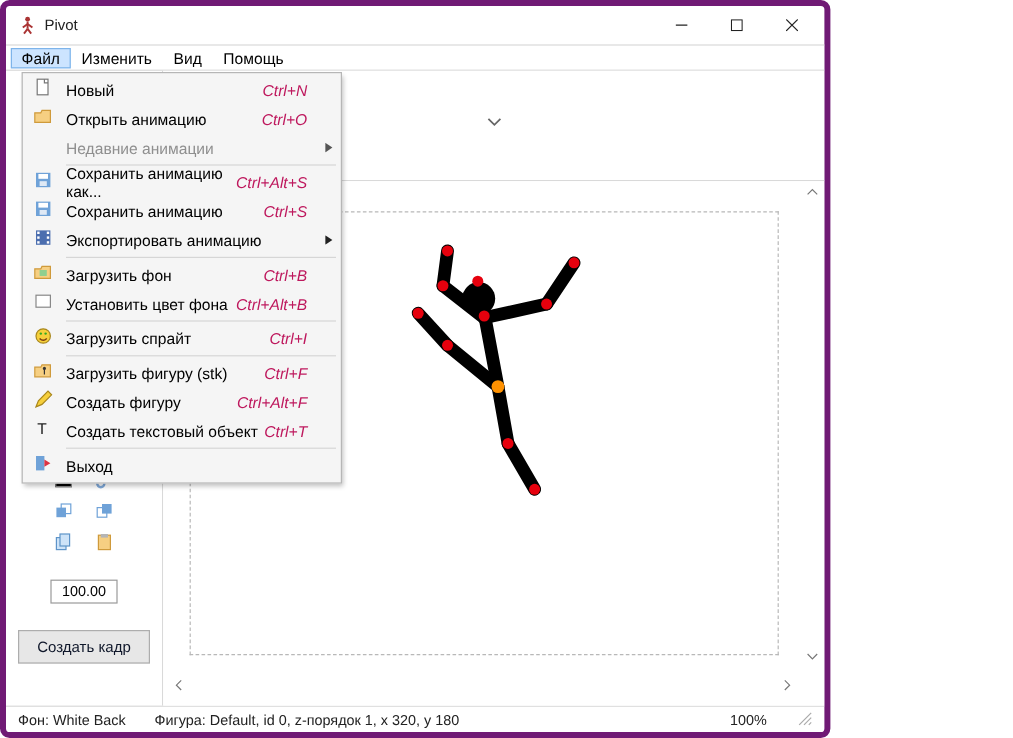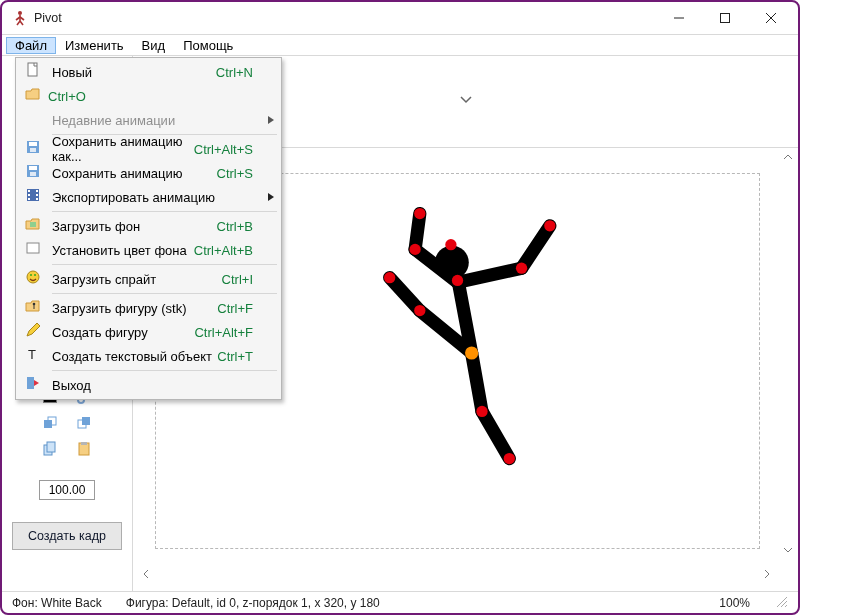--- a/index.html
+++ b/index.html
@@ -1,38 +1,38 @@
 <!DOCTYPE html>
 <html><head>
 <meta charset="utf-8">
 <style>
   * { box-sizing: border-box; font-family: "Segoe UI", Tahoma, sans-serif; }
   html, body { margin:0; padding:0; width:844px; height:615px; overflow:hidden; background:#fff; }
-  .window { width:800px; height:615px; border:2px solid #701a75; border-radius:8px; background:#fff; display:flex; flex-direction:column; overflow:hidden; position:relative; }
+  .window { width:692px; height:615px; border:5px solid #701a75; border-radius:8px; background:#fff; display:flex; flex-direction:column; overflow:hidden; position:relative; }
 
   
   .titlebar { height:32px; display:flex; align-items:center; padding:0 4px 0 10px; }
   .titlebar-icon { width:16px; height:16px; margin-right:6px; }
   .titlebar-text { font-size:12.5px; color:#222; }
   .titlebar-spacer { flex:1; }
   .win-btn { width:46px; height:32px; display:flex; align-items:center; justify-content:center; }
   .win-btn svg { stroke:#222; fill:none; stroke-width:1; }
 
   
   .menubar { height:22px; display:flex; align-items:center; border-top:1px solid #d9d9d9; border-bottom:1px solid #d9d9d9; background:#fff; padding-left:4px; }
   .menu-item { font-size:13px; padding:1px 9px; color:#000; }
   .menu-item.active { background:#cce4ff; border:1px solid #7eb4ea; padding:0px 8px; }
 
   
   .dropdown { position:absolute; left:13px; top:55px; width:267px; background:#f5f5f5; border:1px solid #b6b6b6; box-shadow:2px 3px 4px rgba(0,0,0,0.25); padding:2px; z-index:50; }
   .dd-row { display:flex; align-items:center; height:24px; position:relative; }
   .dd-gutter { width:30px; display:flex; align-items:center; justify-content:center; }
   .dd-label { flex:1; font-size:13px; color:#000; padding-left:4px; }
   .dd-label.dim { color:#8f8f8f; }
-  .dd-shortcut { font-size:13px; color:#15803d; padding-right:12px; }
+  .dd-shortcut { font-size:13px; color:#be185d; padding-right:12px;font-style:italic; }
   .dd-arrow { width:14px; display:flex; align-items:center; justify-content:center; }
   .dd-sep { height:1px; background:#d6d6d6; margin:2px 2px 2px 34px; }
   .dd-gutter svg, .dd-gutter .gi { width:16px; height:16px; }
 
   
   .body { flex:1; display:flex; min-height:0; }
   .sidebar { width:131px; border-right:1px solid #d9d9d9; display:flex; flex-direction:column; align-items:center; padding-top:330px; gap:4px; }
   .tool-row { display:flex; gap:14px; align-items:center; height:22px; }
   .tool-row .tbtn { width:20px; height:20px; display:flex; align-items:center; justify-content:center; }
   .black-sq { width:14px; height:12px; background:#000; border:1px solid #888; }
@@ -241,20 +241,21 @@
       <div class="dd-label">Новый</div>
         <div class="dd-shortcut">Ctrl+N</div>
         <div class="dd-arrow"></div>
     </div>
     <div class="dd-row">
       <div class="dd-gutter">
           <span><svg viewBox="0 0 16 16">
               <path d="M1 5h5l1-2h7v10H1z" fill="#f6cf82" stroke="#cf9a3b"></path>
             </svg></span>
         </div>
+      <div class="dd-label">Открыть анимацию</div>
         <div class="dd-shortcut">Ctrl+O</div>
         <div class="dd-arrow"></div>
     </div>
     <div class="dd-row">
       <div class="dd-gutter"></div>
       <div class="dd-label dim">Недавние анимации</div>
         <div class="dd-shortcut"></div>
       <div class="dd-arrow">
           <svg width="8" height="8">
             <polygon points="0,0 6,4 0,8" fill="#555"></polygon>

